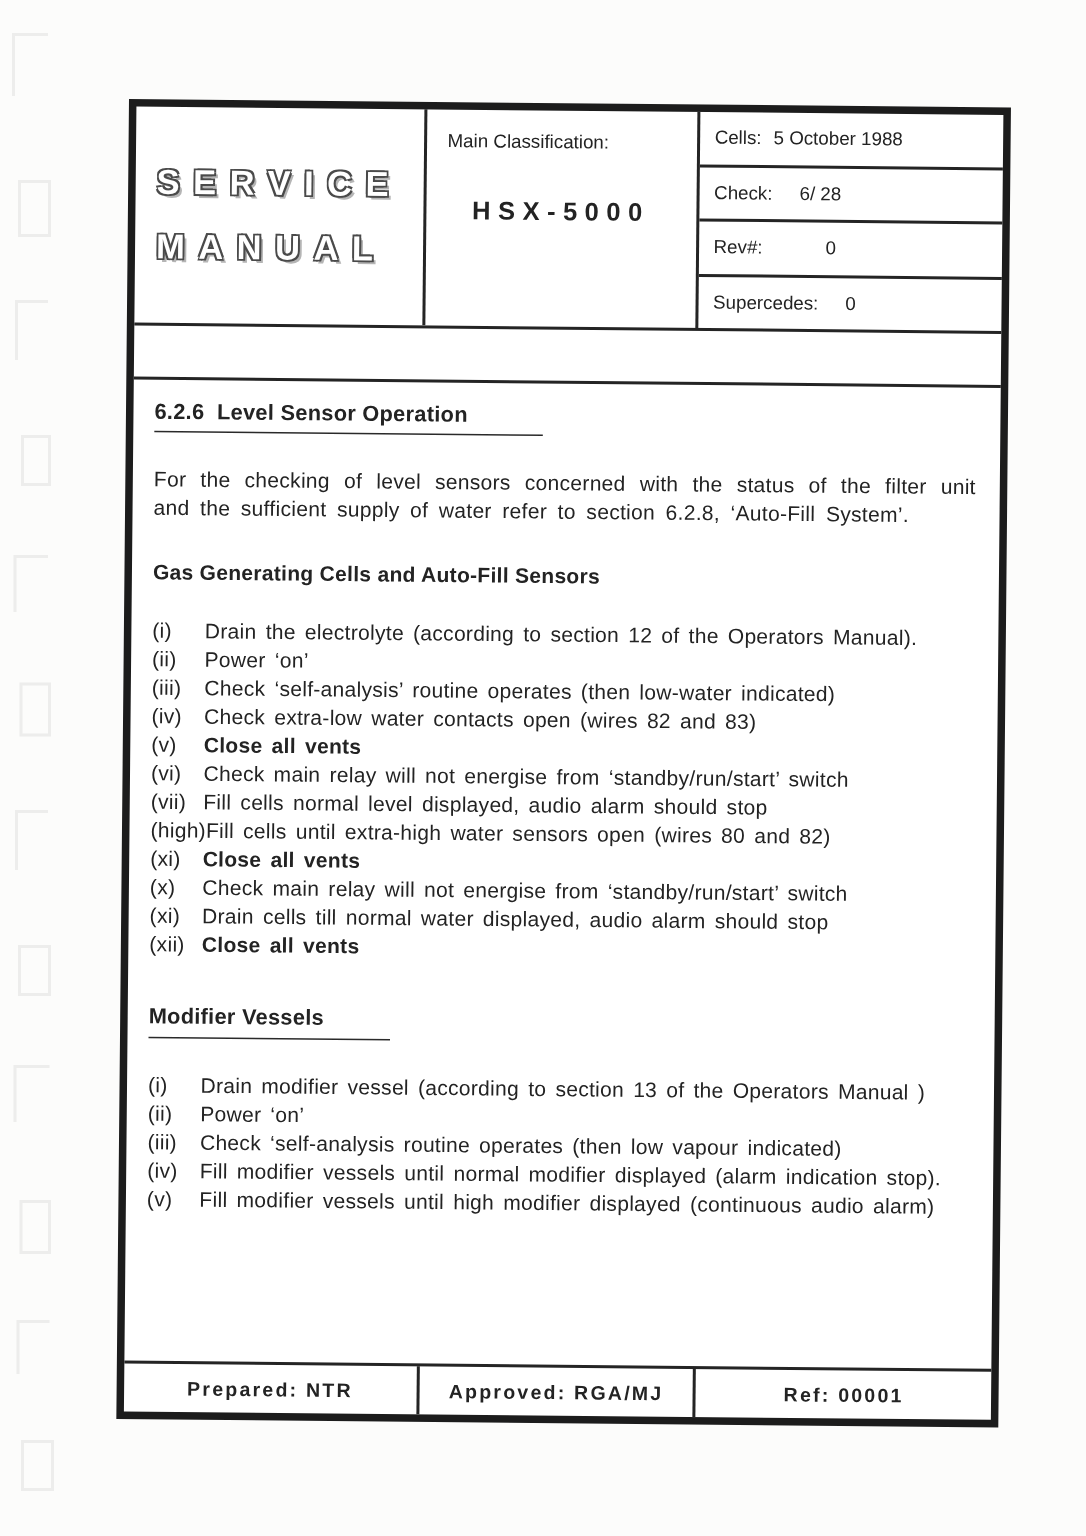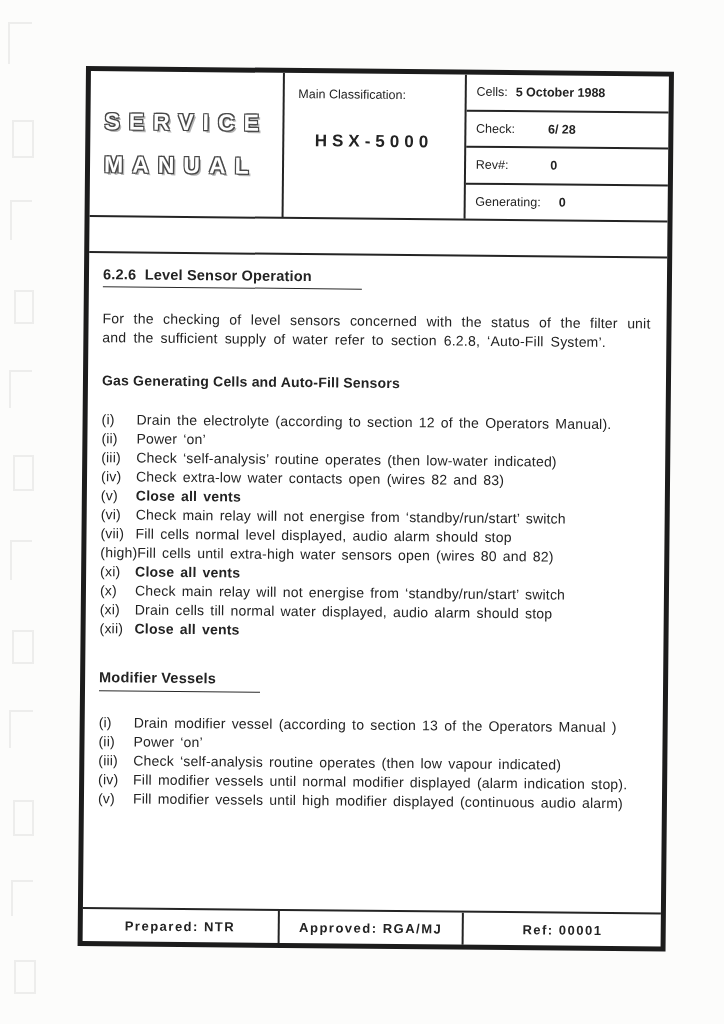--- a/index.html
+++ b/index.html
@@ -30,22 +30,22 @@
     font-size:23px;font-weight:bold;letter-spacing:9px;color:#ffffff;
     text-shadow:-1.2px -1.2px 0 #4a4a4a, 1.2px -1.2px 0 #4a4a4a,
                 -1.2px 1.2px 0 #4a4a4a, 1.2px 1.2px 0 #4a4a4a,
                  2.5px 2.5px 0 #b5b5b5;
   }
   .hdr-class{width:31.5%;box-sizing:border-box;border-right:2px solid #242424;padding:14px 14px;font-size:12.5px;}
   .model{margin-top:30px;text-align:center;font-size:17px;font-weight:bold;letter-spacing:5px;}
   .hdr-info{width:35%;display:flex;flex-direction:column;}
   .info-row{flex:1;display:flex;align-items:center;padding-left:10px;font-size:12.5px;border-bottom:2px solid #242424;}
   .info-row:last-child{border-bottom:none;}
-  .info-row .val{margin-left:8px;font-weight:bold;}
-  .info-row:nth-child(2) .val{margin-left:33px;}
+  .info-row .val{margin-left:8px;}
+  .info-row:nth-child(2) .val{margin-left:18px;}
   .info-row:nth-child(3) .val{margin-left:42px;}
   .info-row:nth-child(4) .val{margin-left:18px;}
 
   .gap-band{height:34px;border-bottom:2px solid #242424;flex-shrink:0;}
 
   
   .docbody{flex:1;box-sizing:border-box;padding:12px 16px 0 14px;font-size:14px;line-height:19px;letter-spacing:0.2px;overflow:hidden;}
   .sec-head{
     font-weight:bold;font-size:14.5px;white-space:pre;display:inline-block;
     border-bottom:1.6px solid #2a2a2a;padding:0 50px 2px 0;
@@ -104,21 +104,21 @@
       </div>
       <div class="info-row">
         <span>Check:</span>
         <span class="val">6/ 28</span>
       </div>
       <div class="info-row">
         <span>Rev#:</span>
         <span class="val">0</span>
       </div>
       <div class="info-row">
-        <span>Generating:</span>
+        <span>Supercedes:</span>
         <span class="val">0</span>
       </div>
     </div>
   </div>
 
   <div class="gap-band"></div>
 
   <div class="docbody">
     <div>
       <span class="sec-head">6.2.6  Level Sensor Operation</span>

